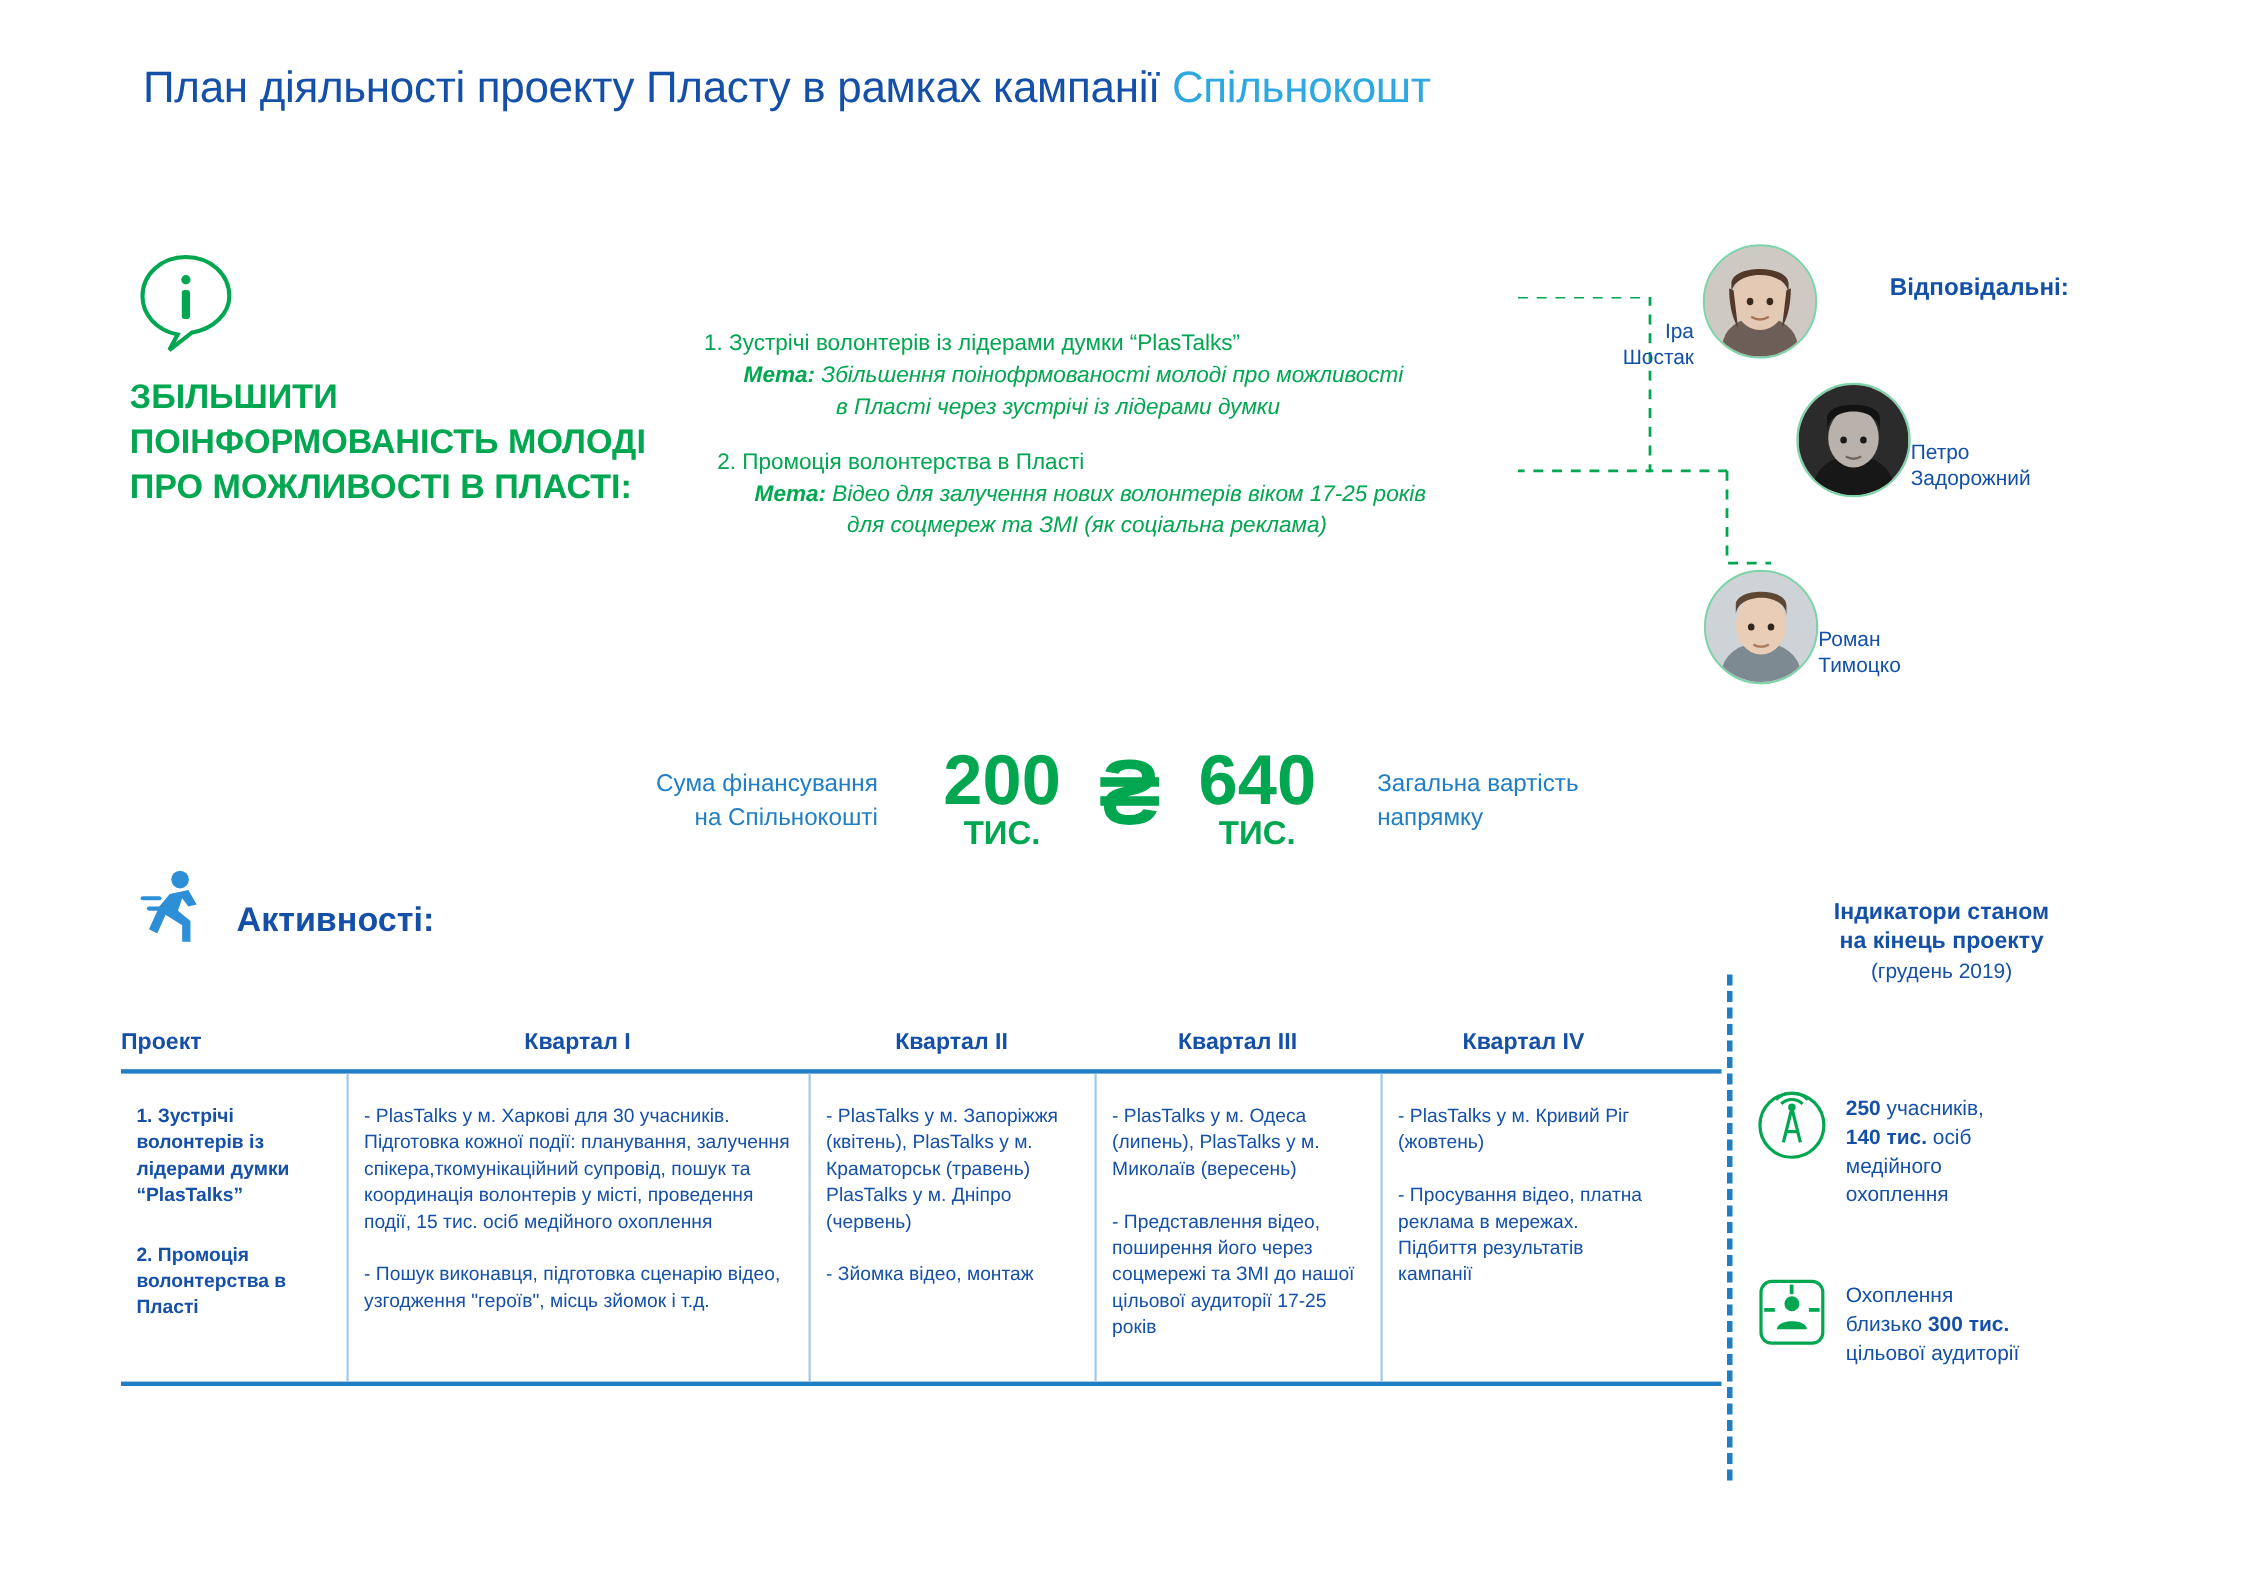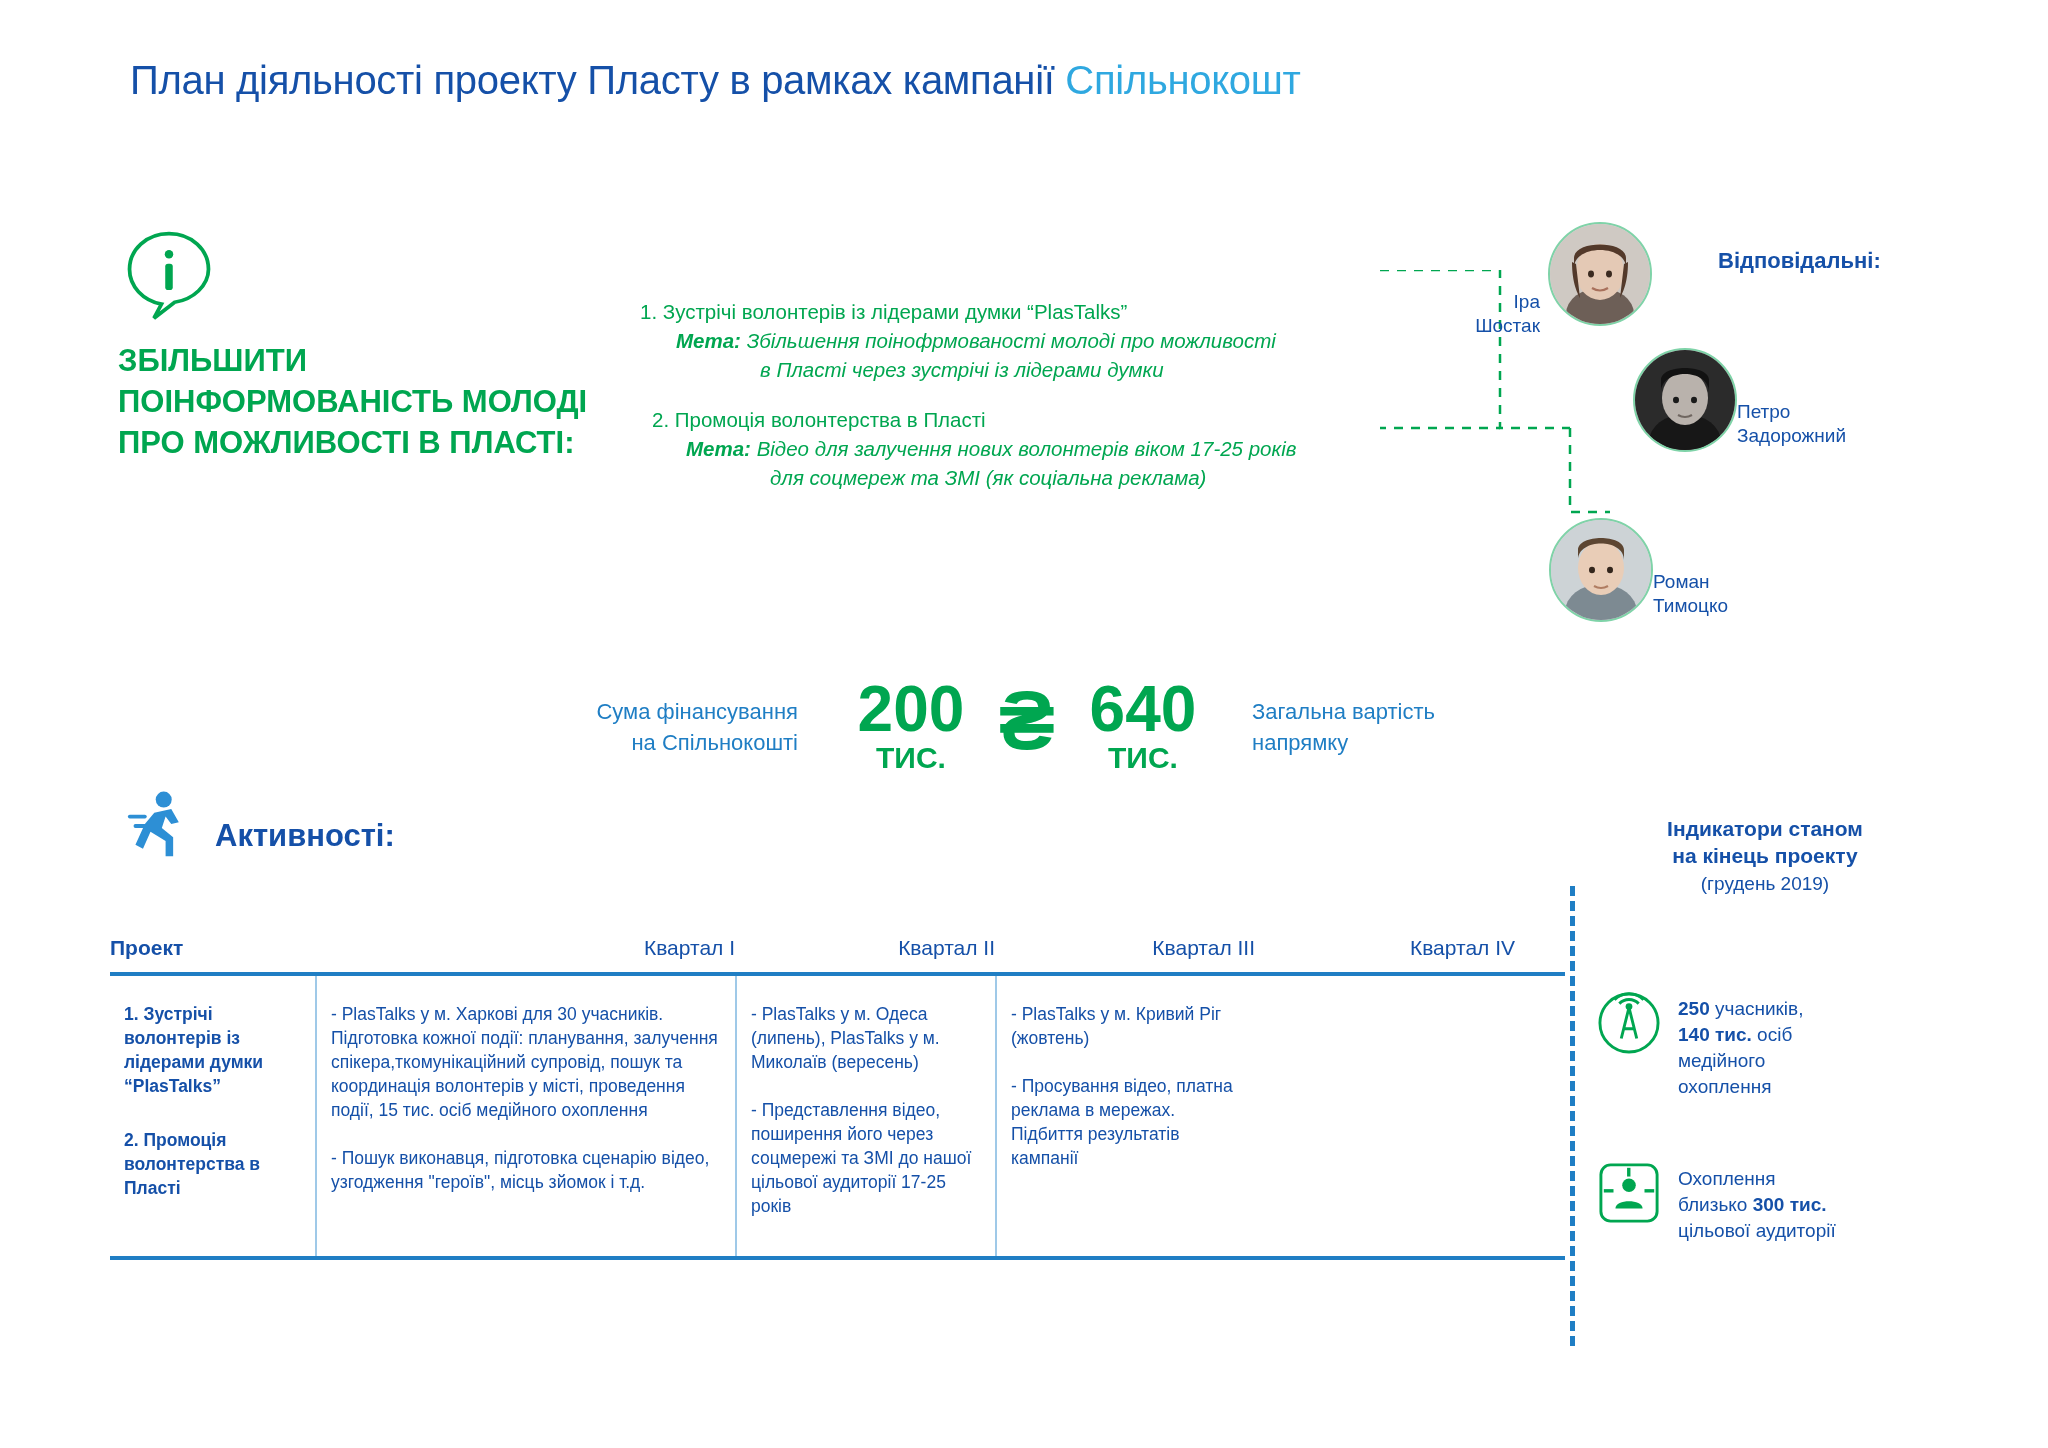--- a/index.html
+++ b/index.html
@@ -203,23 +203,23 @@
     top: 886px;
     width: 1830px;
   }
   .thead {
     display: flex;
     align-items: flex-end;
     height: 86px;
   }
   .th {
     font-size: 21px;
-    font-weight: normal;
-    color: #1550a8;
-    text-align: right;
+    font-weight: bold;
+    color: #1550a8;
+    text-align: center;
     padding-bottom: 12px;
   }
   .hline {
     height: 4px;
     background: #1f7ec4;
     width: 1455px;
   }
   .tbody {
     display: flex;
     border-bottom: 4px solid #1f7ec4;
@@ -436,20 +436,24 @@
     <div class="hline"></div>
     <div class="tbody">
       <div class="col c0">
         <p>1. Зустрічі волонтерів із лідерами думки “PlasTalks”</p>
         <p>2. Промоція волонтерства в Пласті</p>
       </div>
       <div class="col c1">
         <p>- PlasTalks у м. Харкові для 30 учасників. Підготовка кожної події: планування, залучення спікера,ткомунікаційний супровід, пошук та координація волонтерів у місті, проведення події, 15 тис. осіб медійного охоплення</p>
         <p>- Пошук виконавця, підготовка сценарію відео, узгодження "героїв", місць зйомок і т.д.</p>
       </div>
+      <div class="col c2">
+        <p>- PlasTalks у м. Запоріжжя (квітень), PlasTalks у м. Краматорськ (травень) PlasTalks у м. Дніпро (червень)</p>
+        <p>- Зйомка відео, монтаж</p>
+      </div>
       <div class="col c3">
         <p>- PlasTalks у м. Одеса (липень), PlasTalks у м. Миколаїв (вересень)</p>
         <p>- Представлення відео, поширення його через соцмережі та ЗМІ до нашої цільової аудиторії 17-25 років</p>
       </div>
       <div class="col c4">
         <p>- PlasTalks у м. Кривий Ріг (жовтень)</p>
         <p>- Просування відео, платна реклама в мережах. Підбиття результатів кампанії</p>
       </div>
     </div>
   </div>

